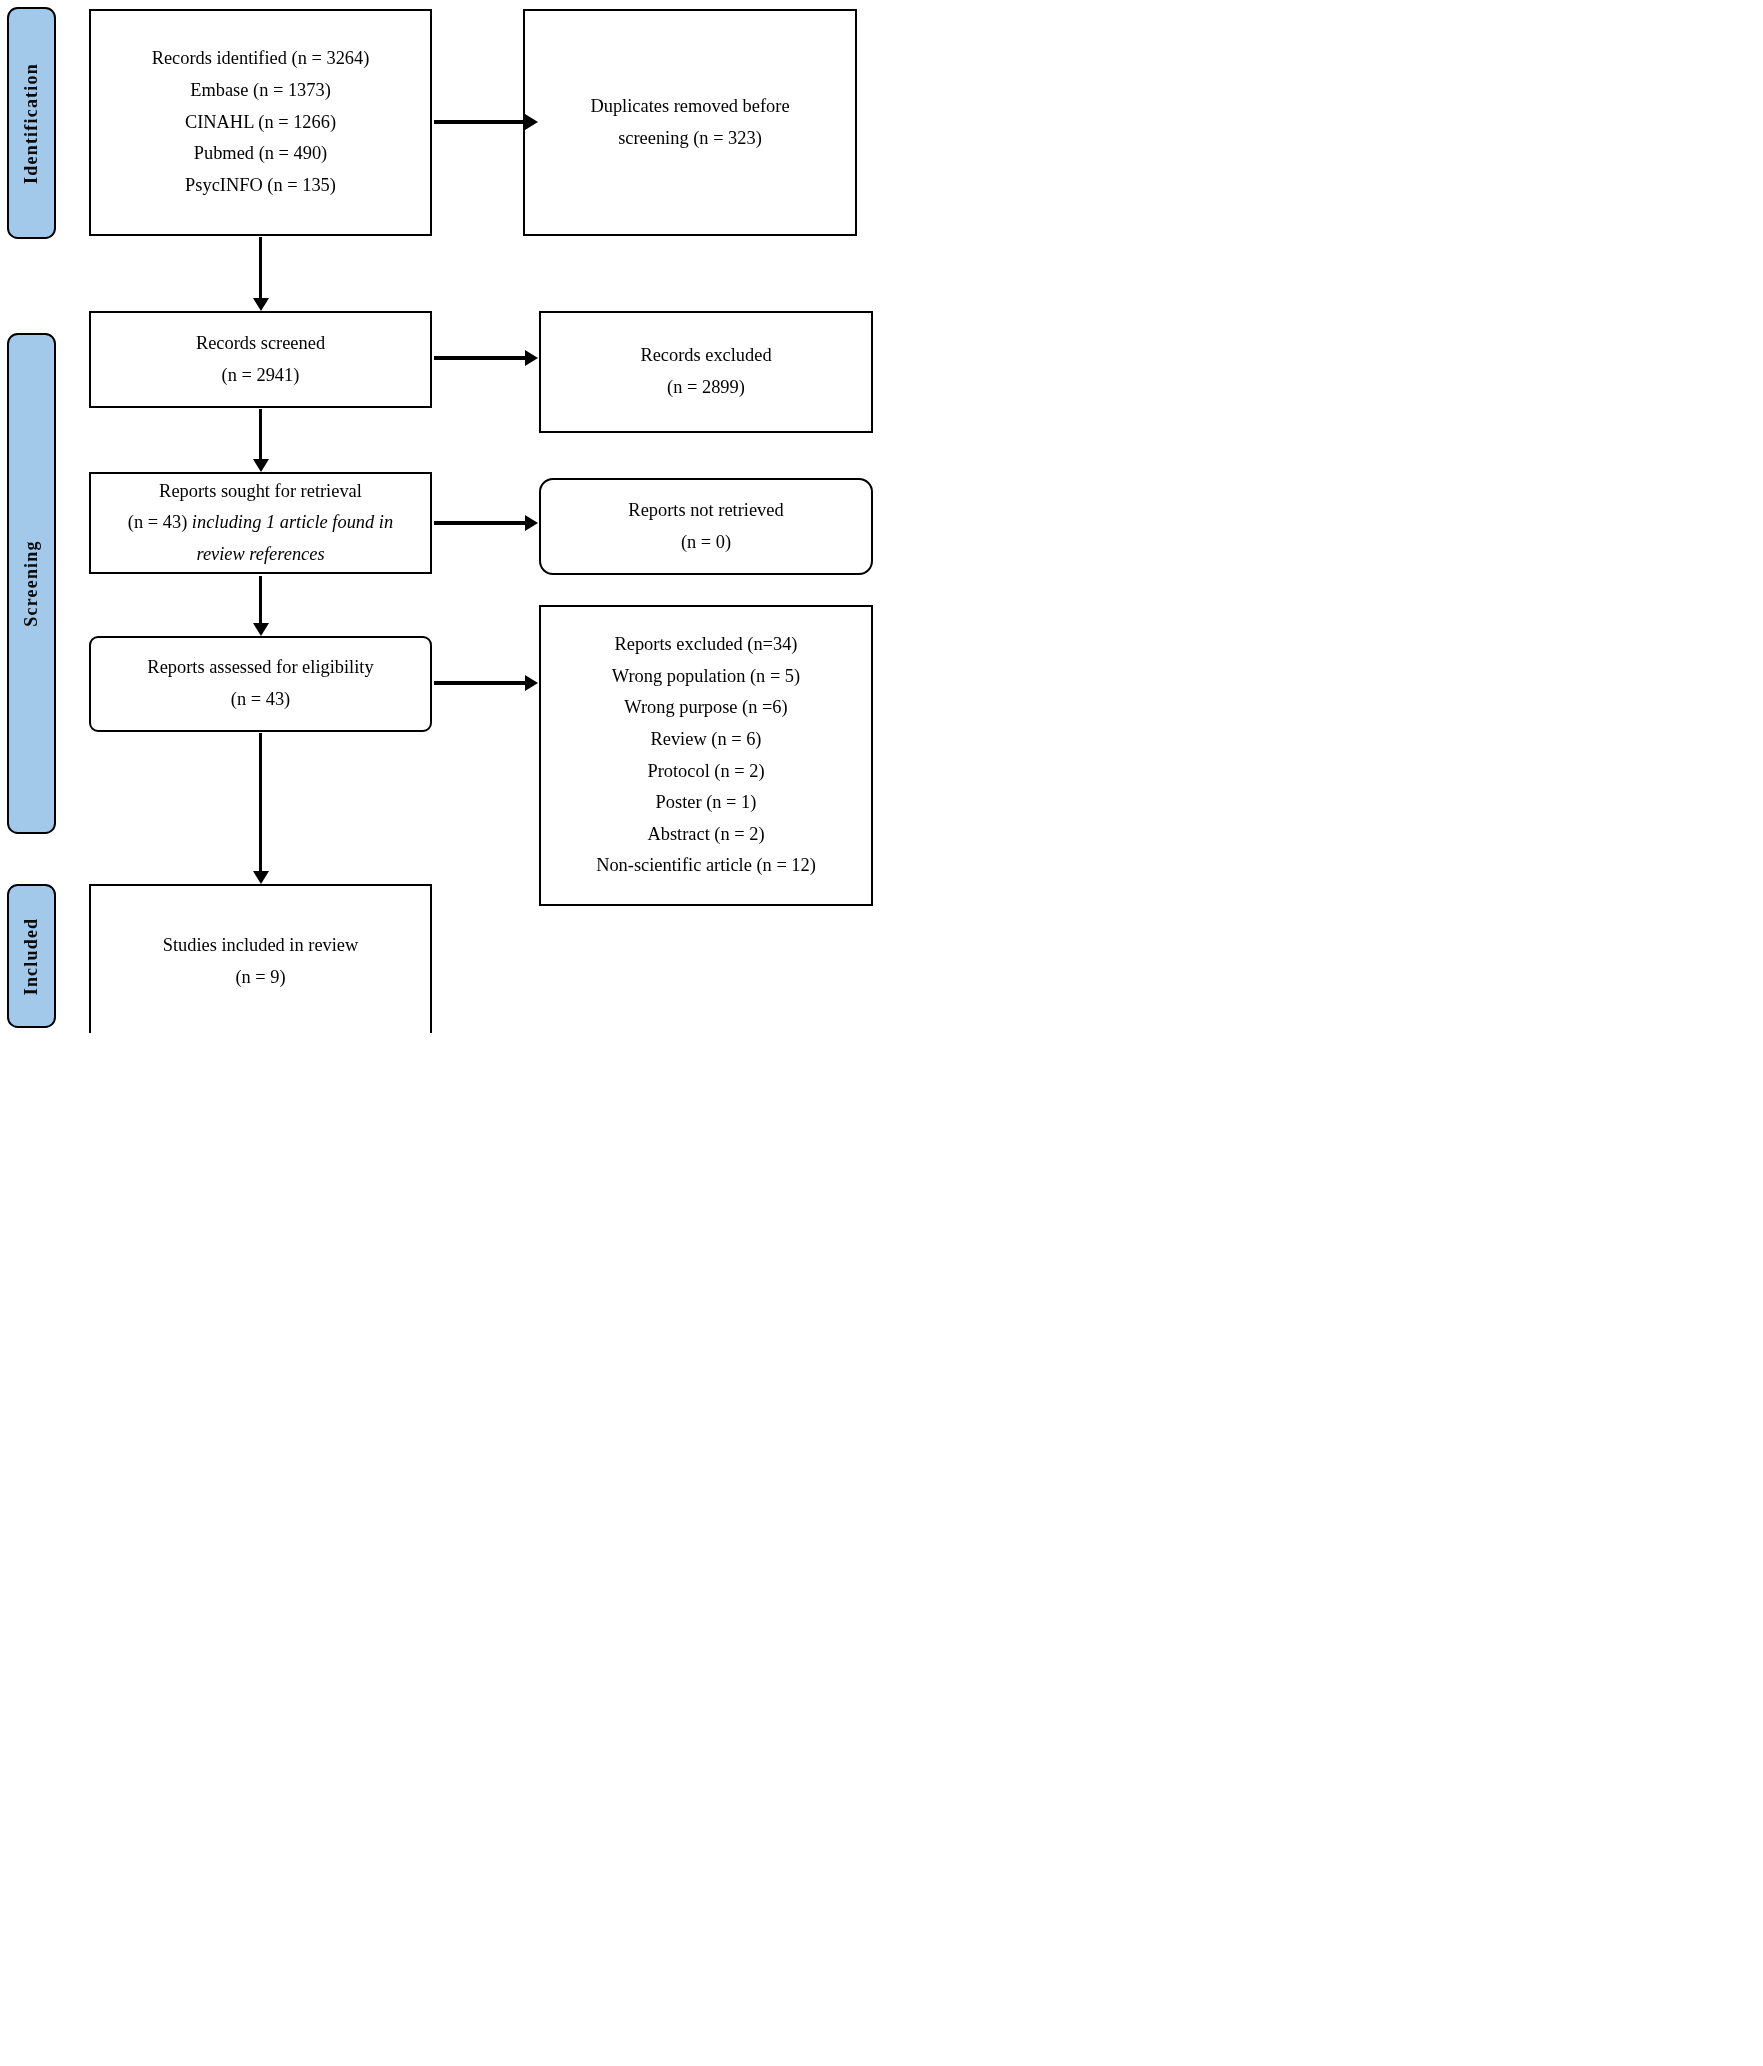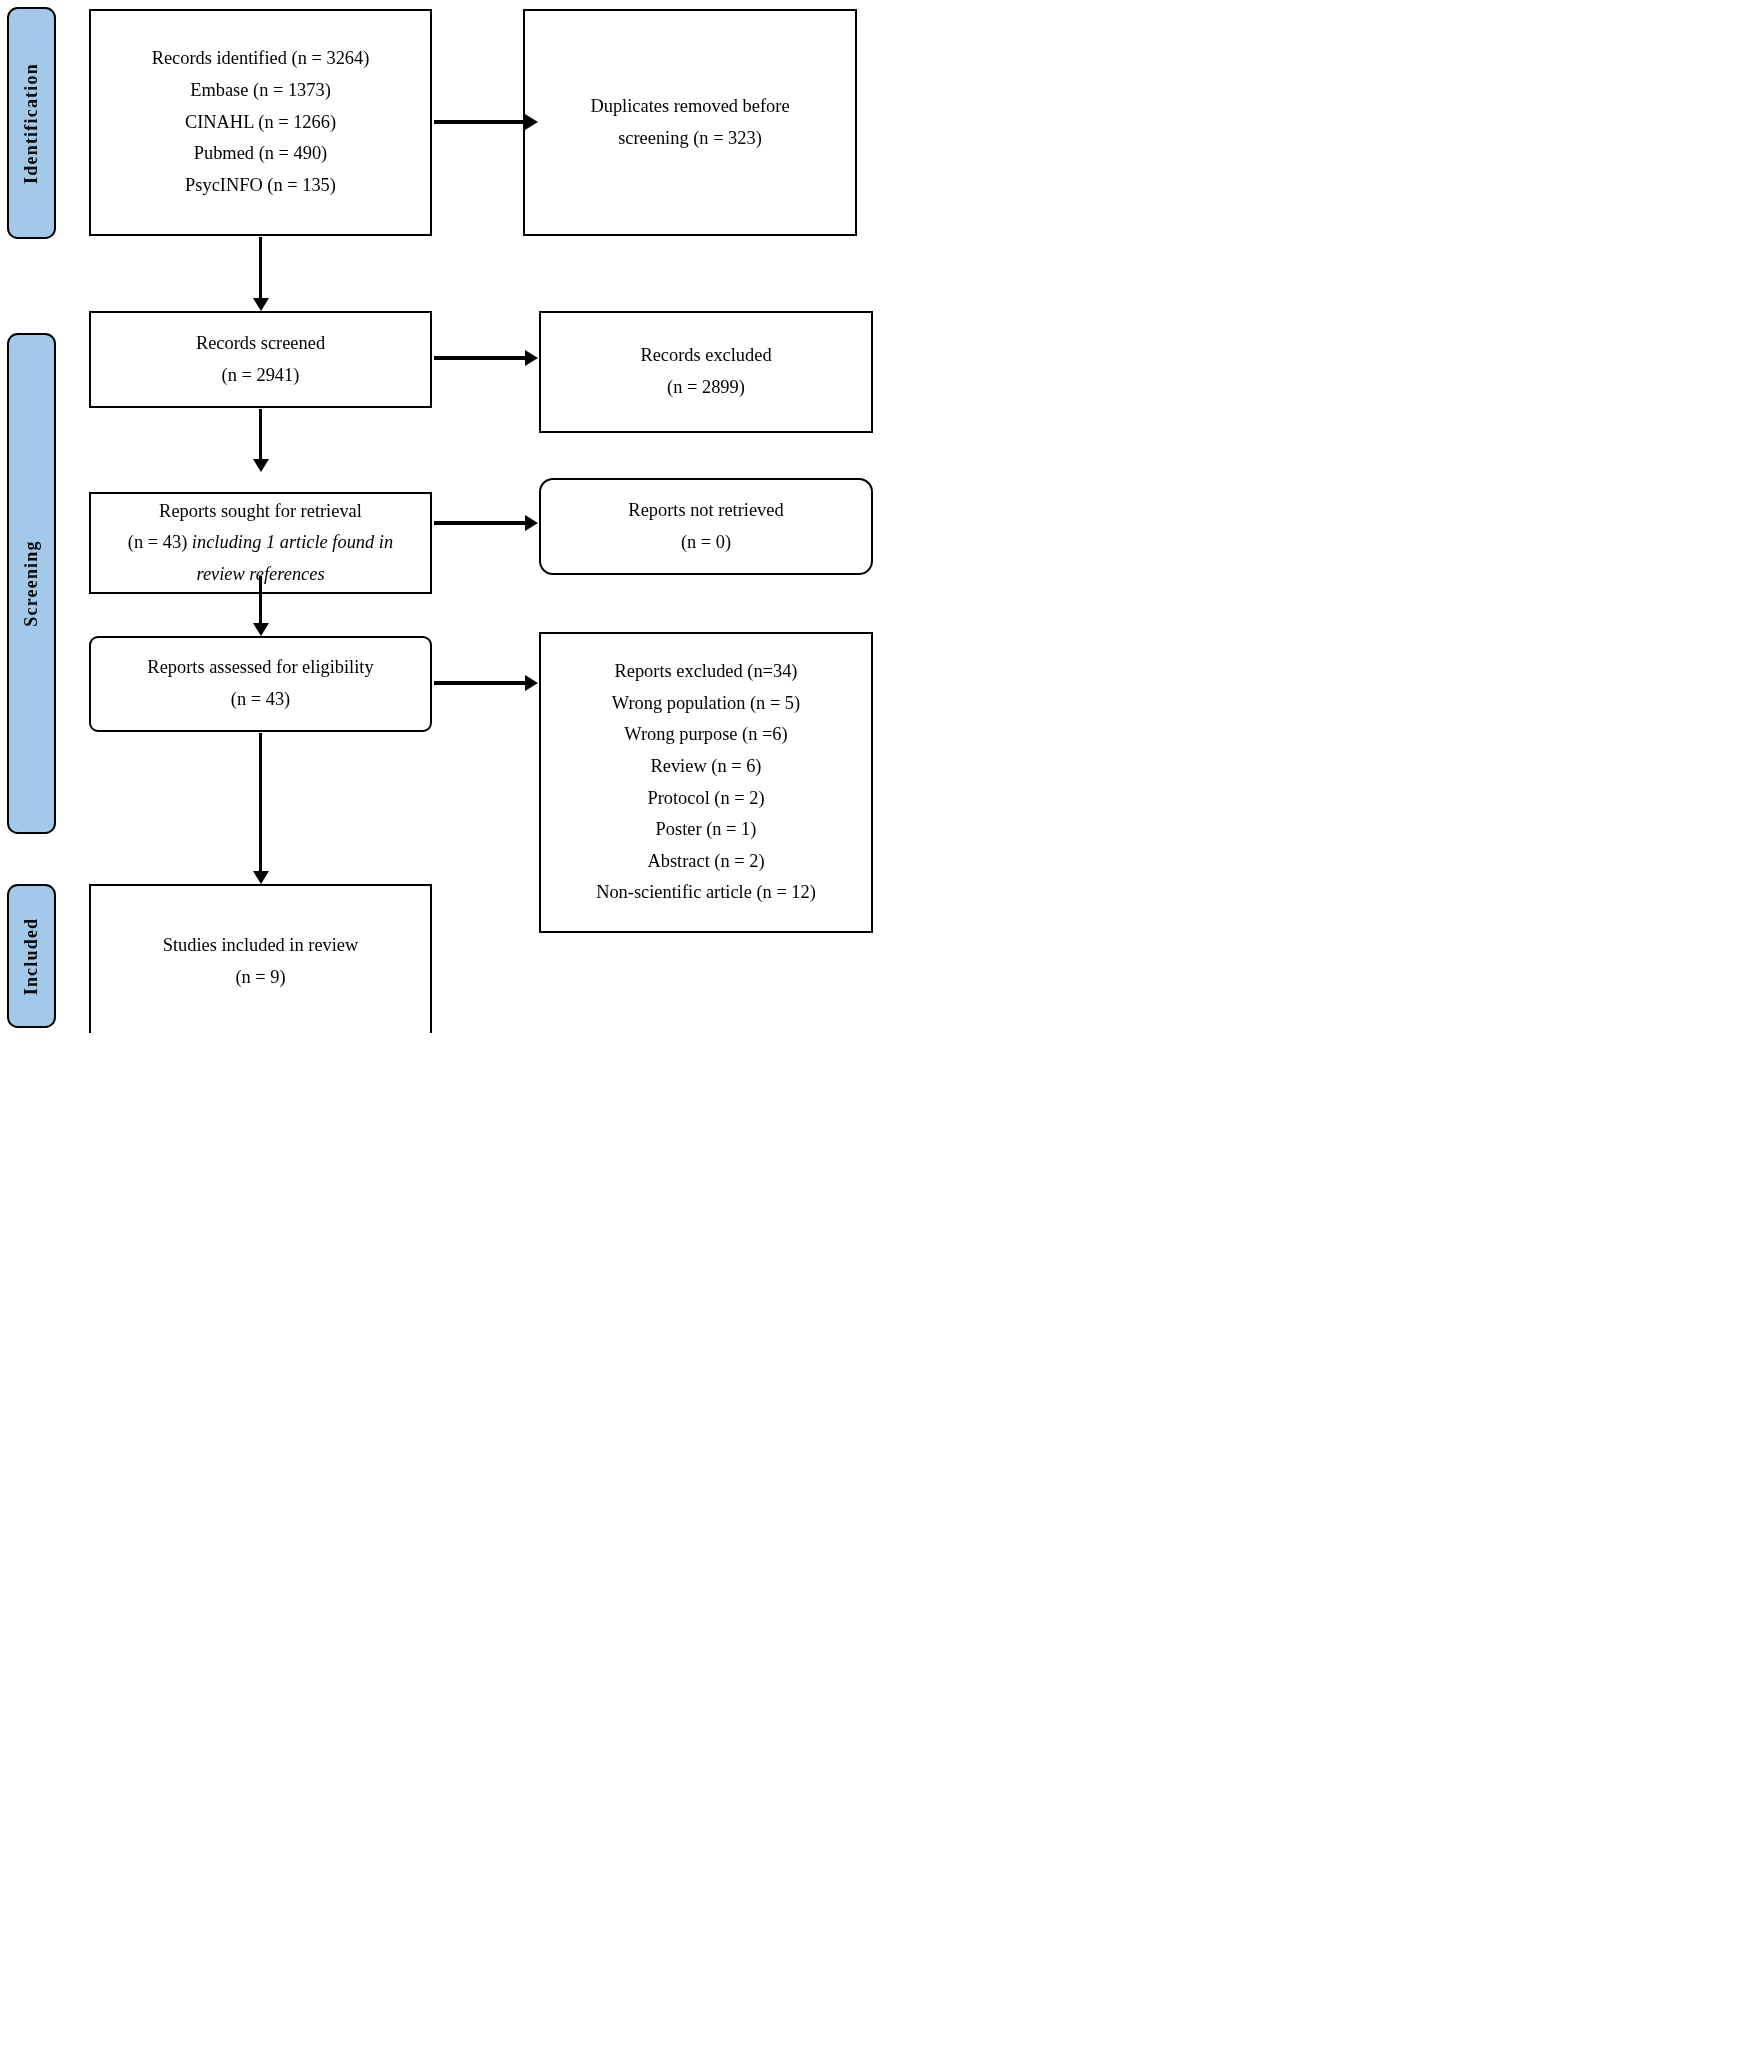--- a/index.html
+++ b/index.html
@@ -107,37 +107,37 @@
   </div>
 
   <div class="box" style="left:89px; top:311px; width:343px; height:97px;">
     <div class="box-text">Records screened<br>(n = 2941)</div>
   </div>
 
   <div class="box" style="left:539px; top:311px; width:334px; height:122px;">
     <div class="box-text">Records excluded<br>(n = 2899)</div>
   </div>
 
-  <div class="box" style="left:89px; top:472px; width:343px; height:102px;margin-top:20px;">
+  <div class="box" style="left:89px; top:472px; width:343px; height:102px;">
     <div class="box-text">
       <span>Reports sought for retrieval</span><br>
       <span>(n = 43) </span><span class="italic">including 1 article found in</span><br>
       <span class="italic">review references</span>
     </div>
   </div>
 
   <div class="box" style="left:539px; top:478px; width:334px; height:97px;border-radius:14px;">
     <div class="box-text">Reports not retrieved<br>(n = 0)</div>
   </div>
 
   <div class="box" style="left:89px; top:636px; width:343px; height:96px;border-radius:9px;">
     <div class="box-text">Reports assessed for eligibility<br>(n = 43)</div>
   </div>
 
-  <div class="box" style="left:539px; top:632px; width:334px; height:301px;">
+  <div class="box" style="left:539px; top:605px; width:334px; height:301px;">
     <div class="box-text">Reports excluded (n=34)<br>Wrong population (n = 5)<br>Wrong purpose (n =6)<br>Review (n = 6)<br>Protocol (n = 2)<br>Poster (n = 1)<br>Abstract (n = 2)<br>Non-scientific article (n = 12)</div>
   </div>
 
   <div class="box" style="left:89px; top:884px; width:343px; height:156px;">
     <div class="box-text">Studies included in review<br>(n = 9)</div>
   </div>
 
   <div class="varrow" style="left:259px; top:237px; height:61px;"></div>
   <div class="varrow" style="left:259px; top:409px; height:50px;"></div>
   <div class="varrow" style="left:259px; top:576px; height:47px;"></div>

